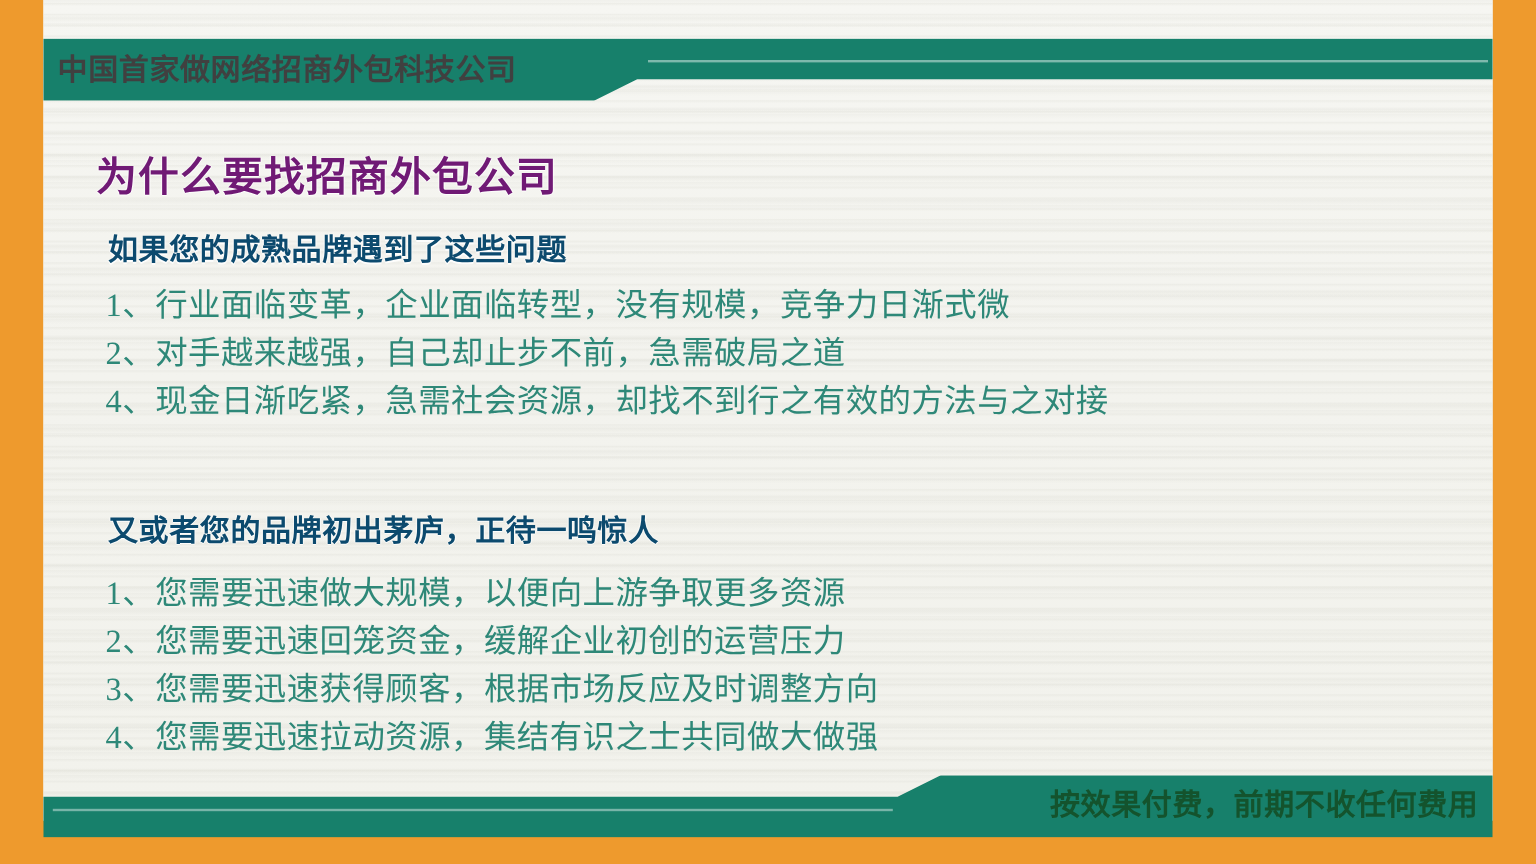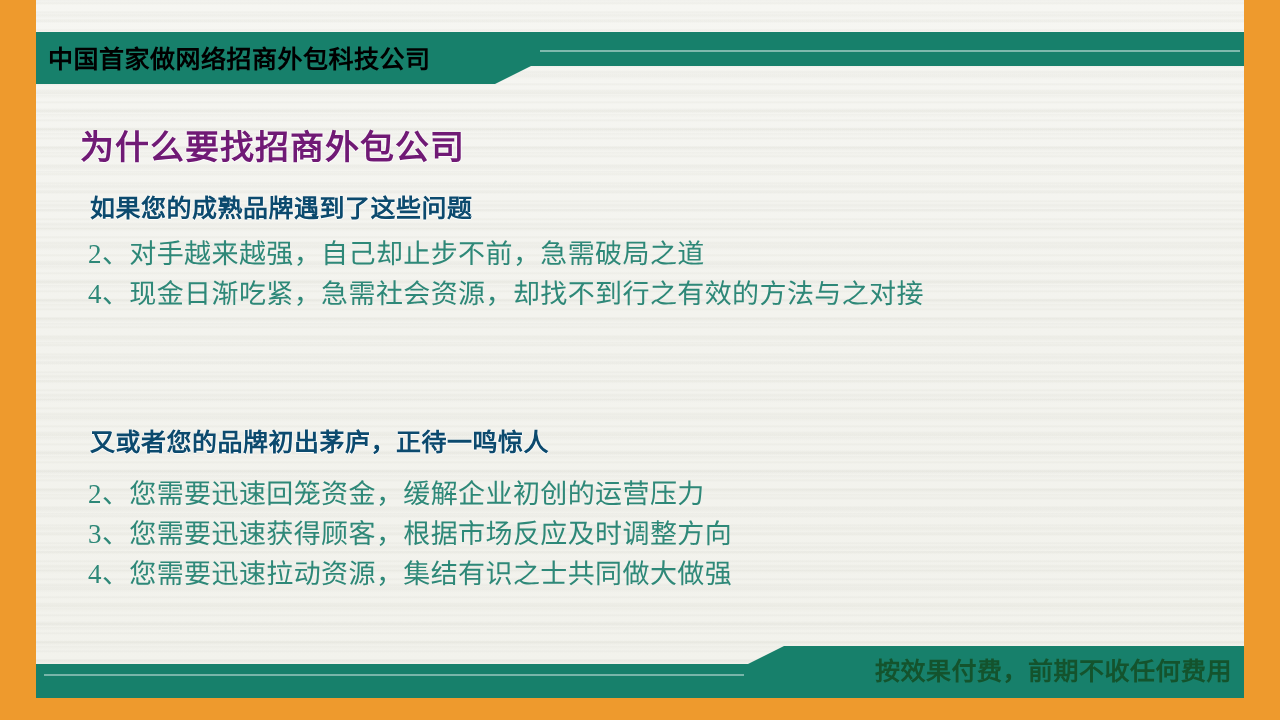--- a/index.html
+++ b/index.html
@@ -65,21 +65,21 @@
     background: rgba(255,255,255,0.45);
   }
 
   .header-title {
     position: absolute;
     left: 48px;
     top: 40px;
     width: 520px;
     height: 38px;
     line-height: 38px;
-    color: #000000;
+    color: #404040;
     font-size: 25px;
     font-weight: bold;
     letter-spacing: 0.5px;
     white-space: nowrap;
   }
 
   
   .main-title {
     position: absolute;
     left: 80px;
@@ -177,27 +177,29 @@
 
   <div class="header-band"></div>
   <div class="header-hairline"></div>
   <div class="header-title">中国首家做网络招商外包科技公司</div>
 
   <div class="main-title">为什么要找招商外包公司</div>
 
   <div class="section-heading first">如果您的成熟品牌遇到了这些问题</div>
 
   <ul class="bullet-list first">
+    <li class="bullet-item">1、行业面临变革，企业面临转型，没有规模，竞争力日渐式微</li>
     <li class="bullet-item">2、对手越来越强，自己却止步不前，急需破局之道</li>
     <li class="bullet-item">4、现金日渐吃紧，急需社会资源，却找不到行之有效的方法与之对接</li>
   </ul>
 
   <div class="section-heading second">又或者您的品牌初出茅庐，正待一鸣惊人</div>
 
   <ul class="bullet-list second">
+    <li class="bullet-item">1、您需要迅速做大规模，以便向上游争取更多资源</li>
     <li class="bullet-item">2、您需要迅速回笼资金，缓解企业初创的运营压力</li>
     <li class="bullet-item">3、您需要迅速获得顾客，根据市场反应及时调整方向</li>
     <li class="bullet-item">4、您需要迅速拉动资源，集结有识之士共同做大做强</li>
   </ul>
 
   <div class="footer-band"></div>
   <div class="footer-hairline"></div>
   <div class="footer-title">按效果付费，前期不收任何费用</div>
 
 </div>

